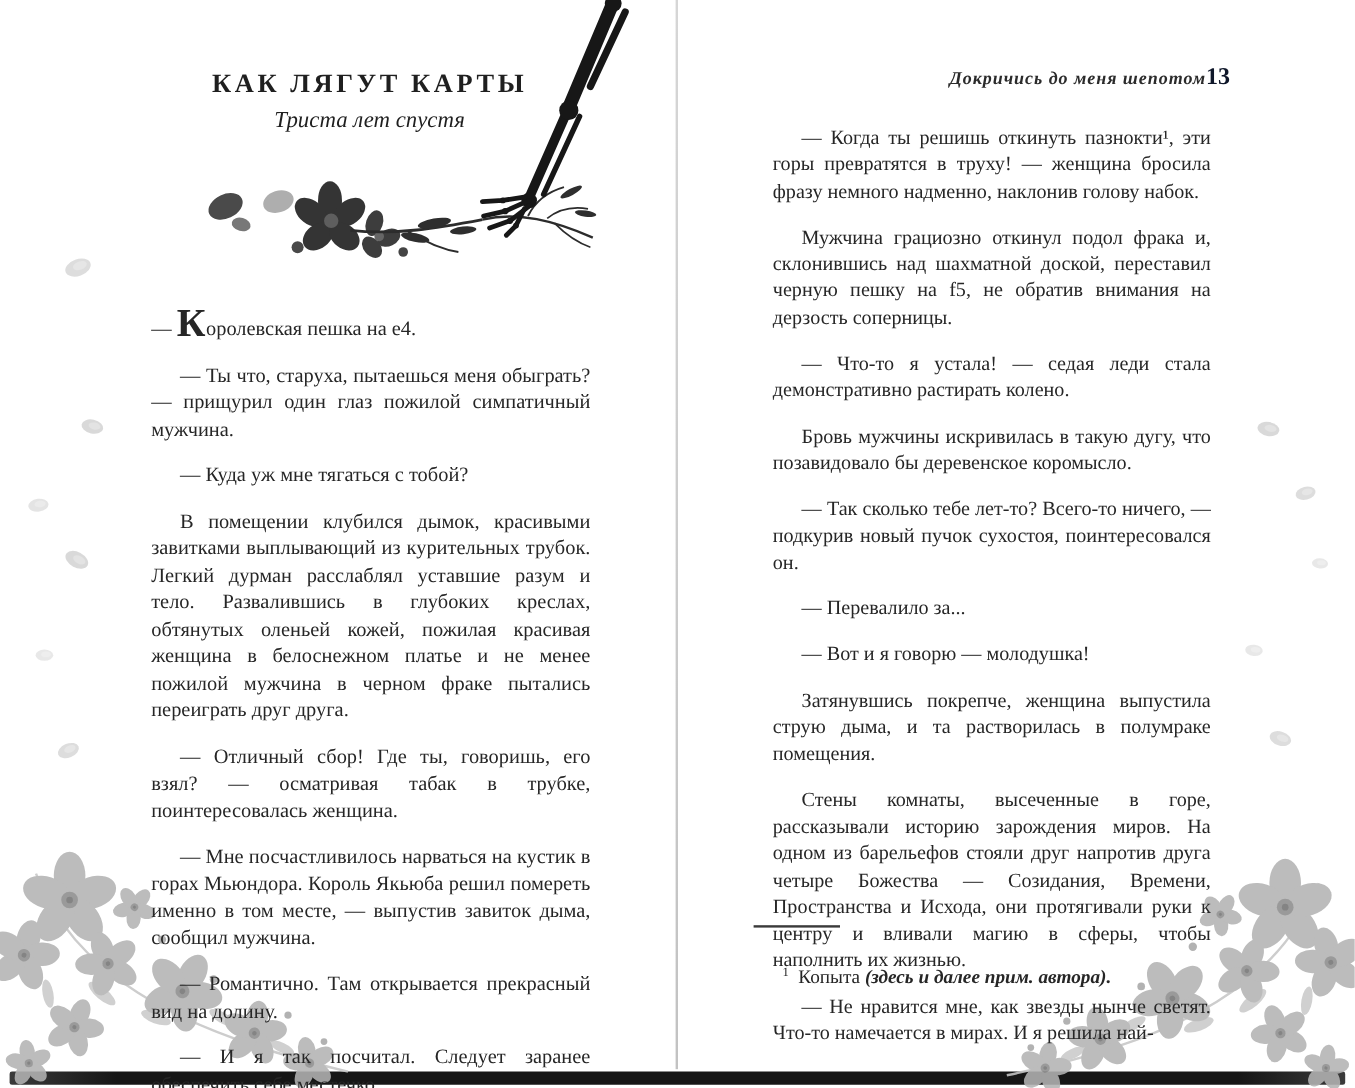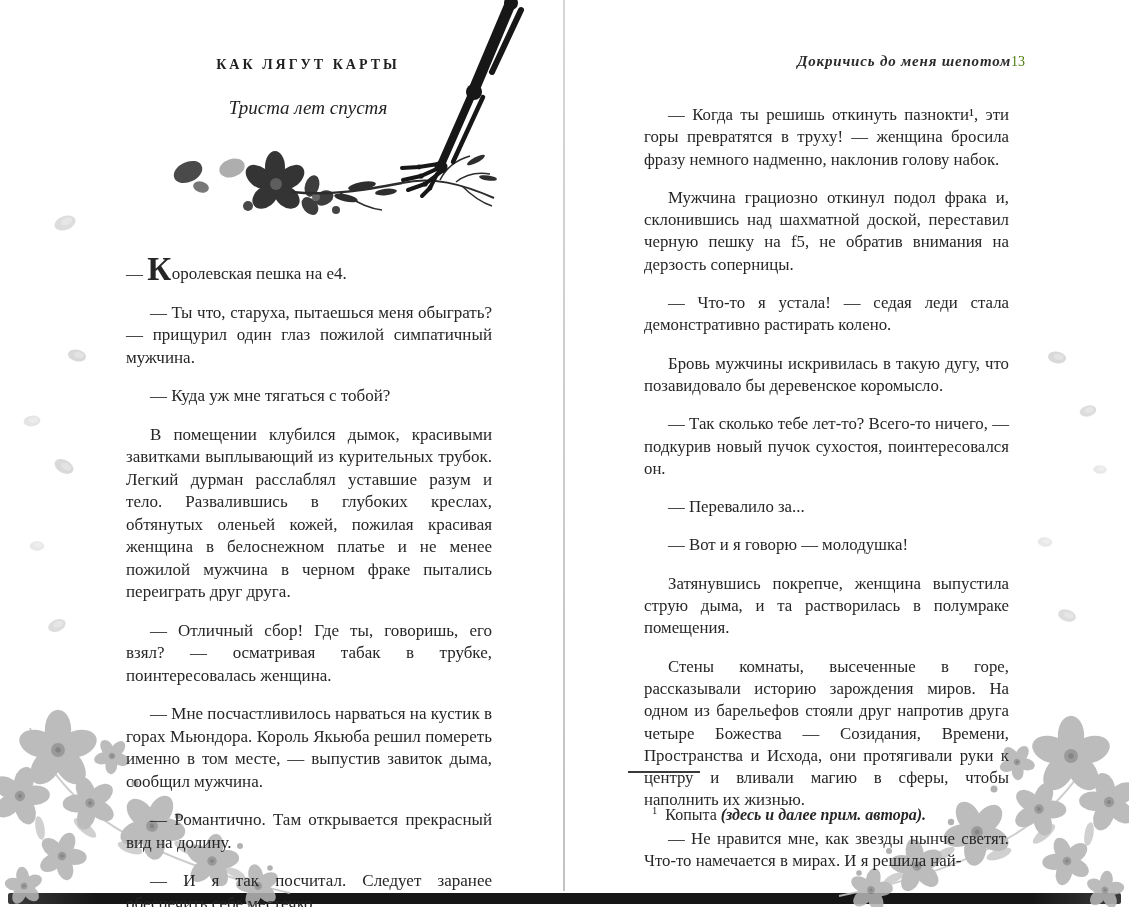--- a/index.html
+++ b/index.html
@@ -10,39 +10,39 @@
   }
   .spread{position:absolute;inset:0;background:#ffffff}
   .spine{position:absolute;left:563px;top:0;width:2px;height:891px;
     background:linear-gradient(to bottom,#d6d6d6,#c2c2c2)}
   .bottom-edge{position:absolute;left:8px;right:8px;top:893px;height:11px;
     background:linear-gradient(to right,#3a3a3a,#161616 8%,#161616 92%,#3a3a3a);border-radius:2px}
 
   
   .chapter-head{position:absolute;left:108px;top:48px;width:400px;text-align:center;z-index:3}
   .chapter-label{font-style:italic;font-size:22px;color:#1f1f1f}
-  .chapter-title{margin-top:9px;font-size:14px;font-weight:bold;letter-spacing:3px;color:#1f1f1f}
-  .chapter-subtitle{margin-top:24px;font-style:italic;font-size:19px;color:#1f1f1f}
+  .chapter-title{margin-top:9px;font-size:22px;font-weight:bold;letter-spacing:3px;color:#1f1f1f}
+  .chapter-subtitle{margin-top:7px;font-style:italic;font-size:19px;color:#1f1f1f}
 
   .ornament{position:absolute;left:140px;top:0;width:390px;height:240px;z-index:2}
 
   
   .text-col{position:absolute;font-size:17px;line-height:22.5px;
     text-align:justify;text-align-last:left;z-index:4}
   .text-col p{margin:16px;text-indent:24px}
   .left-col{left:110px;top:247px;width:398px}
   .right-col{left:628px;top:88px;width:397px;font-size:16.8px;line-height:22.3px}
   p.first-para{text-indent:0}
   .dropcap{font-size:33px;font-weight:bold;line-height:0;letter-spacing:.5px;position:relative;top:1px}
 
   
   .running-head{position:absolute;left:628px;top:53px;width:397px;
     display:flex;justify-content:flex-end;align-items:baseline;z-index:4}
   .running-title{font-weight:bold;font-style:italic;font-size:15px;letter-spacing:.8px;color:#2b2b2b}
-  .page-number{font-weight:normal;font-size:14px;color:#4d7c0f}
+  .page-number{font-weight:bold;font-size:20px;color:#0f172a}
 
   
   .footnote-rule{position:absolute;left:628px;top:771px;width:72px;border-top:2px solid #3a3a3a;z-index:4}
   .footnote{position:absolute;left:628px;top:784px;width:397px;font-size:16px;line-height:22px;
     text-indent:24px;z-index:4}
   .footnote em{font-style:italic;font-weight:bold}
   .footnote sup{font-size:10.5px}
 
   
   .petal{position:absolute;z-index:1}

